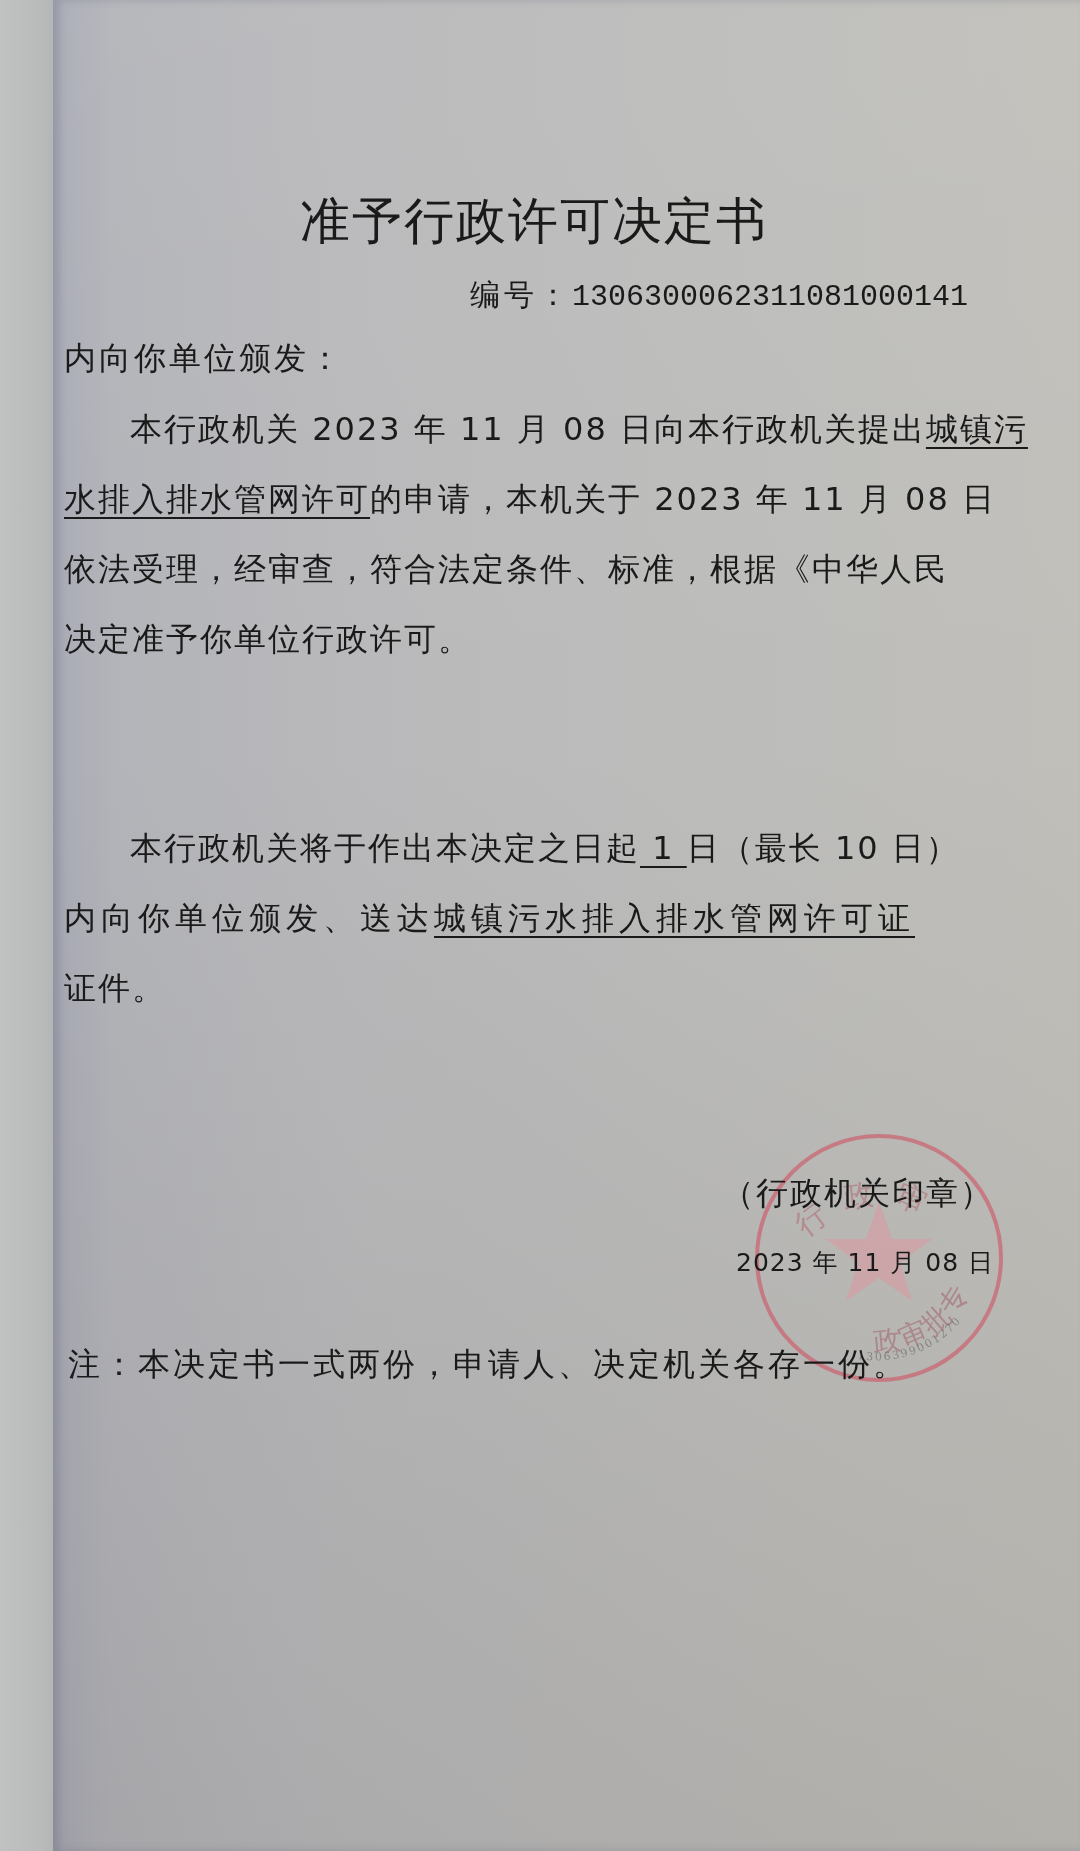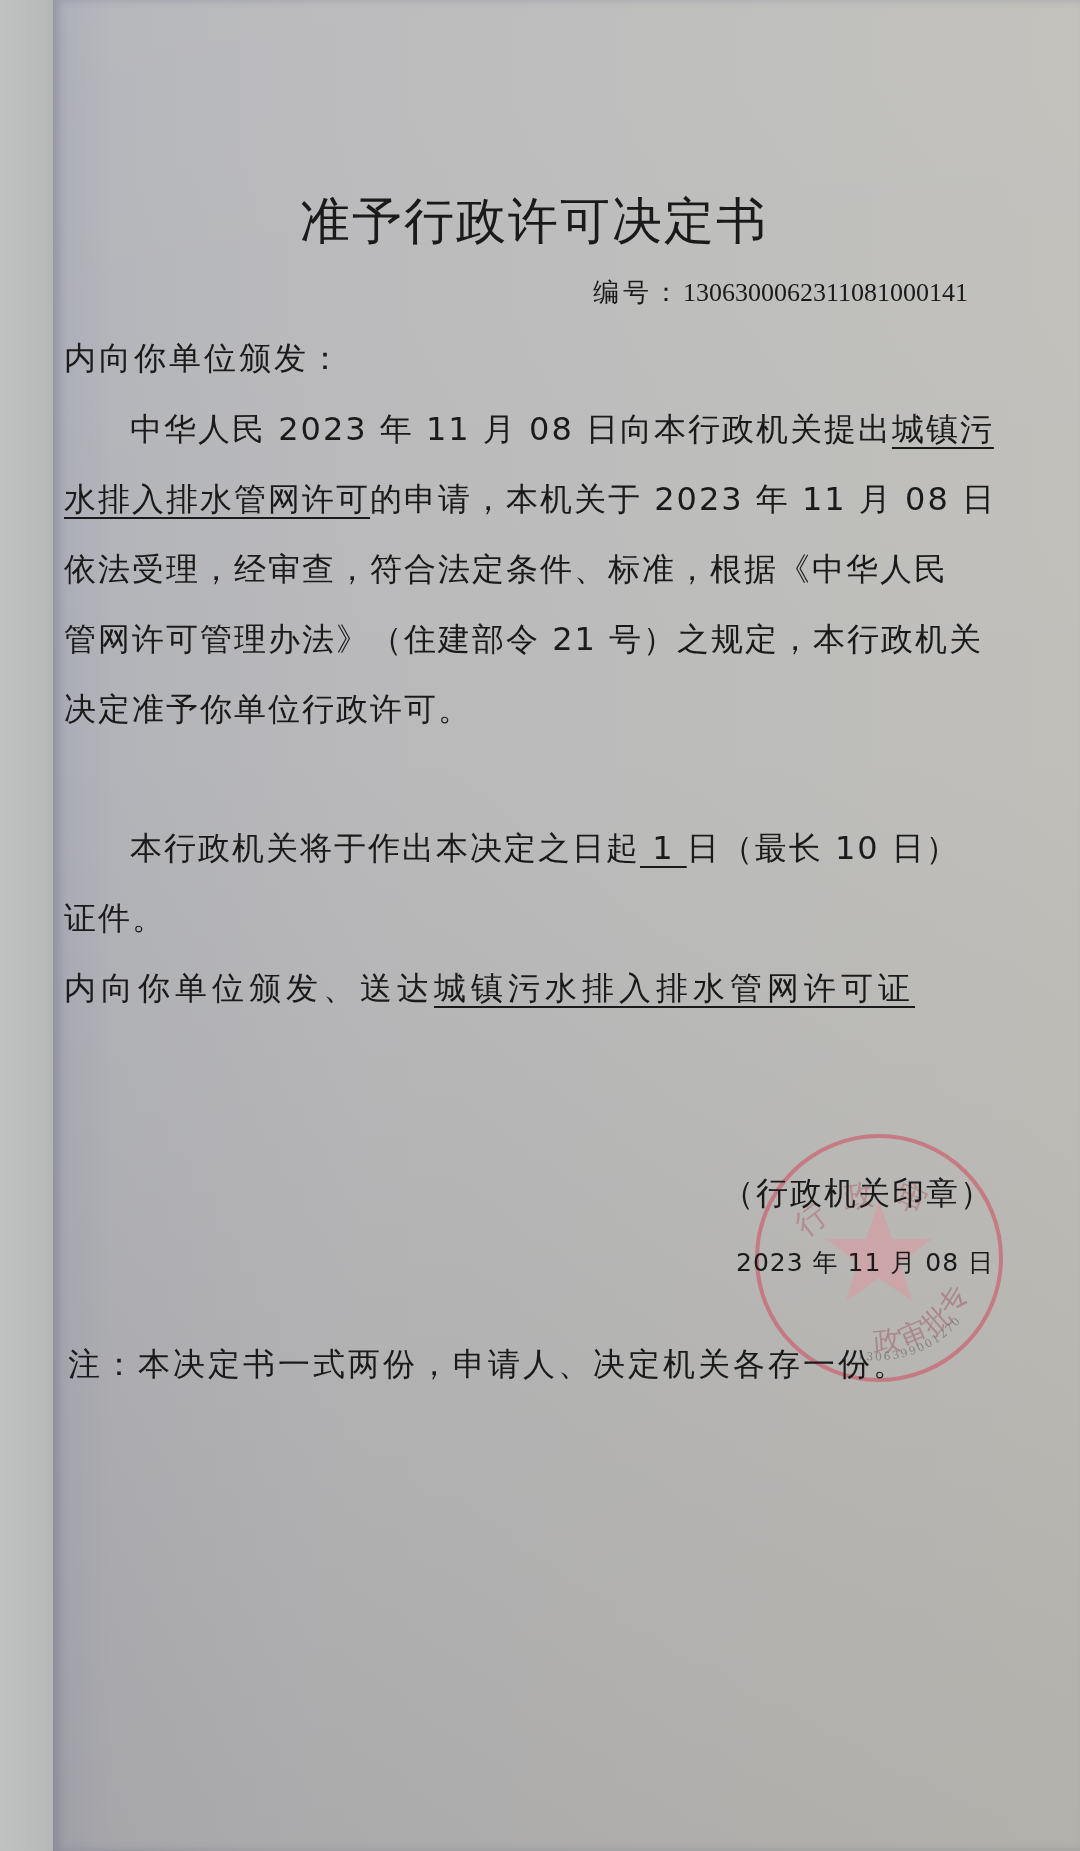--- a/index.html
+++ b/index.html
@@ -19,22 +19,22 @@
       linear-gradient(180deg, rgba(255,255,255,0.05) 0%, rgba(0,0,0,0.0) 40%, rgba(60,50,40,0.10) 100%),
       linear-gradient(90deg, #a9abb6 0%, #b3b4b9 6%, #b9b9bb 30%, #bcbcbb 60%, #c0bfba 100%);
     box-shadow: inset 6px 0 8px rgba(80,85,110,0.25);
   }
   .title {
     position: absolute; left: 0; width: 1068px; top: 188px;
     text-align: center; font-size: 50px; letter-spacing: 2px;
     font-family: "DejaVu Serif", serif; font-weight: normal;
   }
   .doc-number {
-    position: absolute; right: 112px; top: 275px; font-size: 26px;
-    font-family: Liberation Serif, serif;
+    position: absolute; right: 112px; top: 275px; font-size: 30px;
+    font-family: Liberation Mono, monospace;
   }
   .doc-number .lbl { letter-spacing: 4px; }
   .addressee {
     position: absolute; left: 64px; top: 337px; font-size: 32px; letter-spacing: 3px;
   }
   .para {
     position: absolute; left: 64px; width: 920px; font-size: 32px;
     line-height: 70px; letter-spacing: 2px; text-align: justify;
   }
   .para .line { display: block; white-space: nowrap; height: 70px; }
@@ -66,31 +66,30 @@
 
 <div class="title">准予行政许可决定书</div>
 
 <div class="doc-number">
   <span class="lbl">编号：</span><span>1306300062311081000141</span>
 </div>
 
 <div class="addressee">内向你单位颁发：</div>
 
 <div class="para p1">
-  <span class="line indent"><span>中华人民</span> <span class="num">2023</span> <span>年</span> <span class="num">11</span> <span>月</span> <span class="num">08</span> <span>日向本行政机关提出</span><span class="ul">城镇污</span></span>
+  <span class="line indent"><span>本行政机关</span> <span class="num">2023</span> <span>年</span> <span class="num">11</span> <span>月</span> <span class="num">08</span> <span>日向本行政机关提出</span><span class="ul">城镇污</span></span>
   <span class="line"><span class="ul">水排入排水管网许可</span><span>的申请，本机关于</span> <span class="num">2023</span> <span>年</span> <span class="num">11</span> <span>月</span> <span class="num">08</span> <span>日</span></span>
   <span class="line">依法受理，经审查，符合法定条件、标准，根据《中华人民</span>
-  <span class="line"><span>管网许可管理办法》（住建部令</span> <span class="num">21</span> <span>号）之规定，本行政机关</span></span>
   <span class="line">决定准予你单位行政许可。</span>
 </div>
 
 <div class="para p2">
   <span class="line indent"><span>本行政机关将于作出本决定之日起</span><span class="ul num"> 1 </span><span>日（最长</span> <span class="num">10</span> <span>日）</span></span>
+  <span class="line" style="letter-spacing:5px;"><span>内向你单位颁发、送达</span><span class="ul">城镇污水排入排水管网许可证</span></span>
   <span class="line">证件。</span>
-  <span class="line" style="letter-spacing:5px;"><span>内向你单位颁发、送达</span><span class="ul">城镇污水排入排水管网许可证</span></span>
 </div>
 
 <svg class="seal" viewBox="0 0 254 254" xmlns="http://www.w3.org/2000/svg">
   <defs>
     <path id="arcTop" d="M 40 140 A 90 90 0 0 1 214 140"></path>
     <path id="arcBot" d="M 60 190 A 95 95 0 0 0 220 150"></path>
     <path id="arcCode" d="M 50 200 A 110 110 0 0 0 225 165"></path>
   </defs>
   <circle cx="127" cy="127" r="122" fill="none" stroke="#c8707a" stroke-width="4" opacity="0.85"></circle>
   <polygon points="127,70 140,108 180,108 148,132 160,170 127,147 94,170 106,132 74,108 114,108" fill="#d99aa0" opacity="0.6"></polygon>

